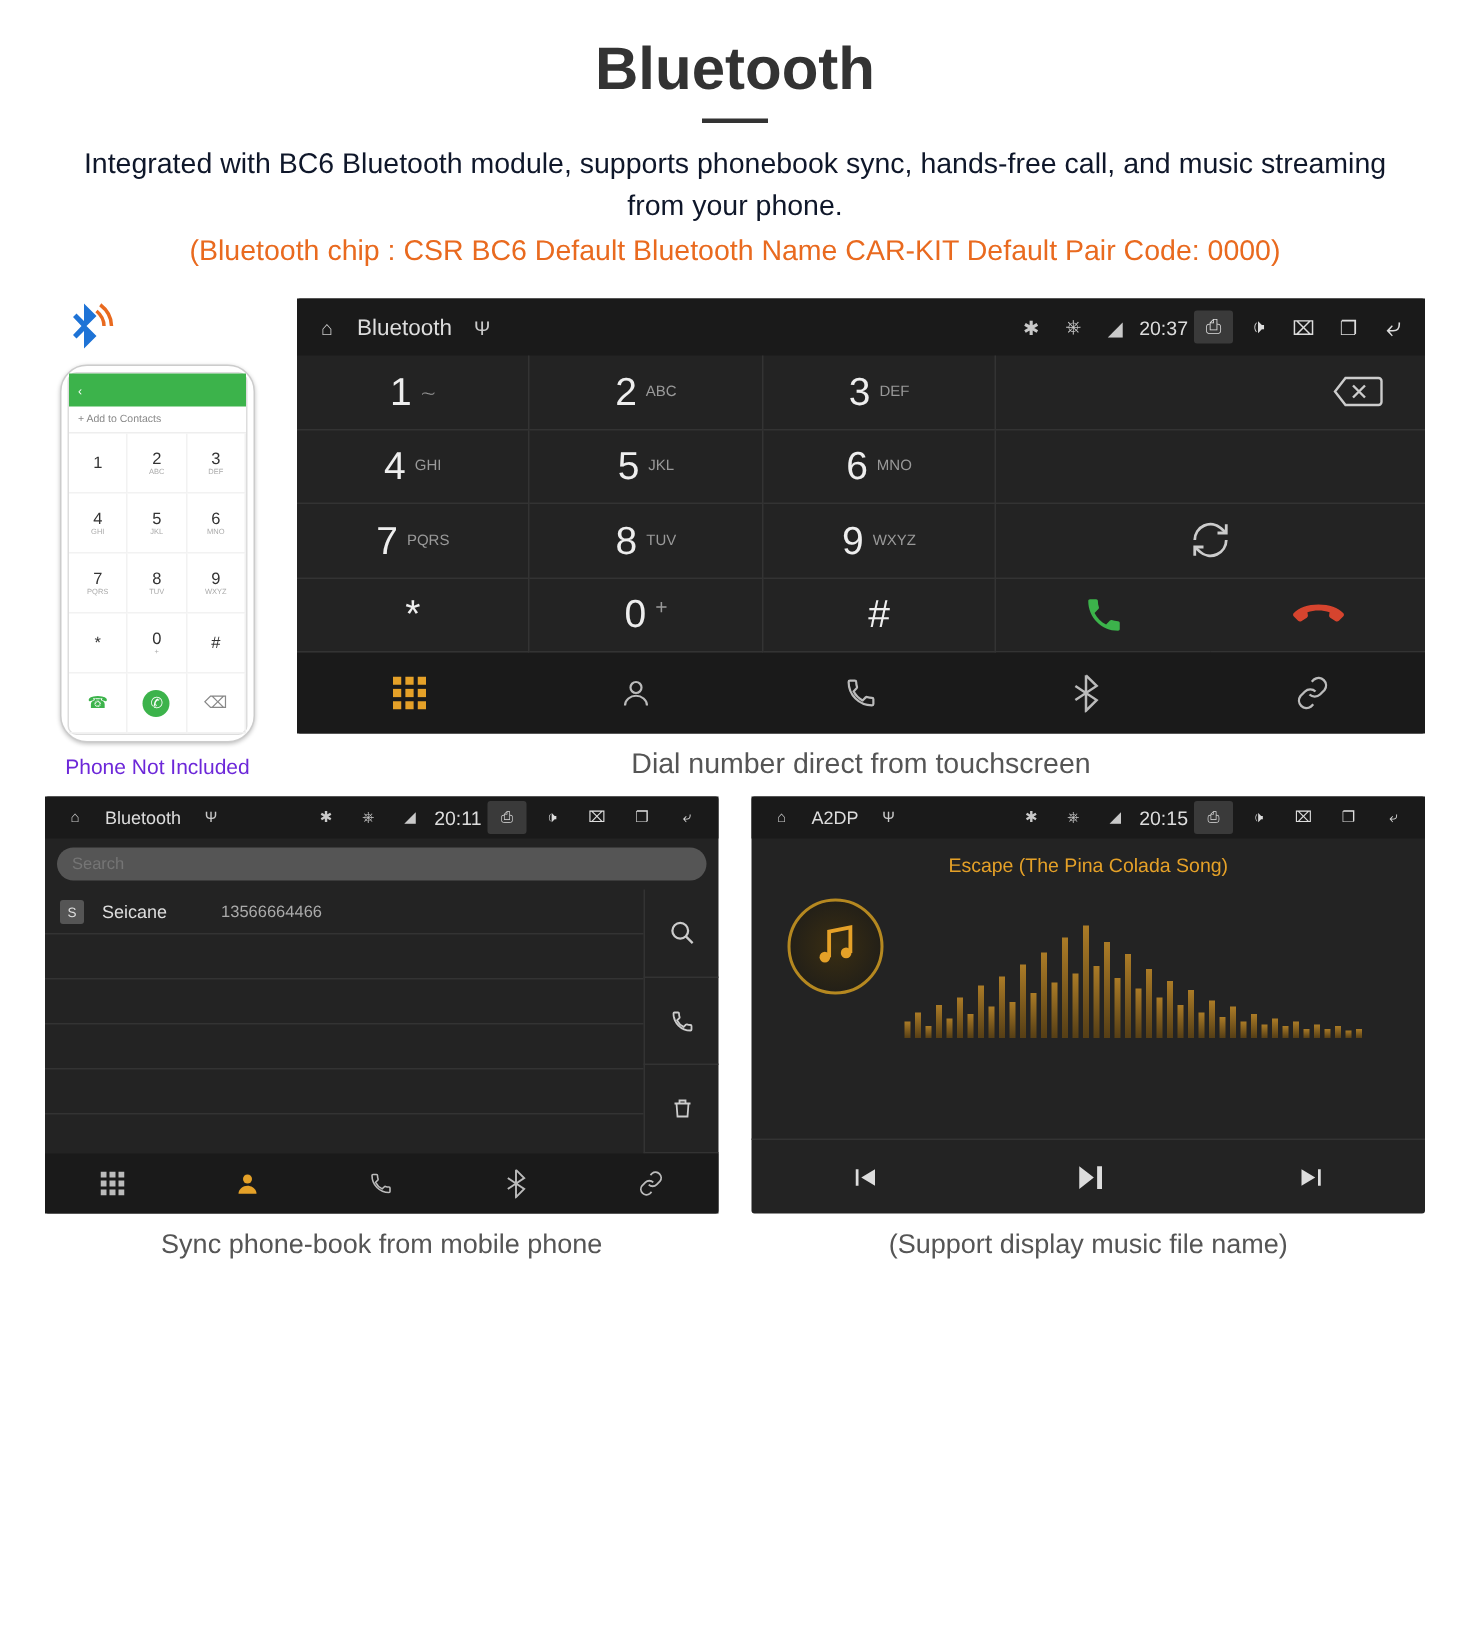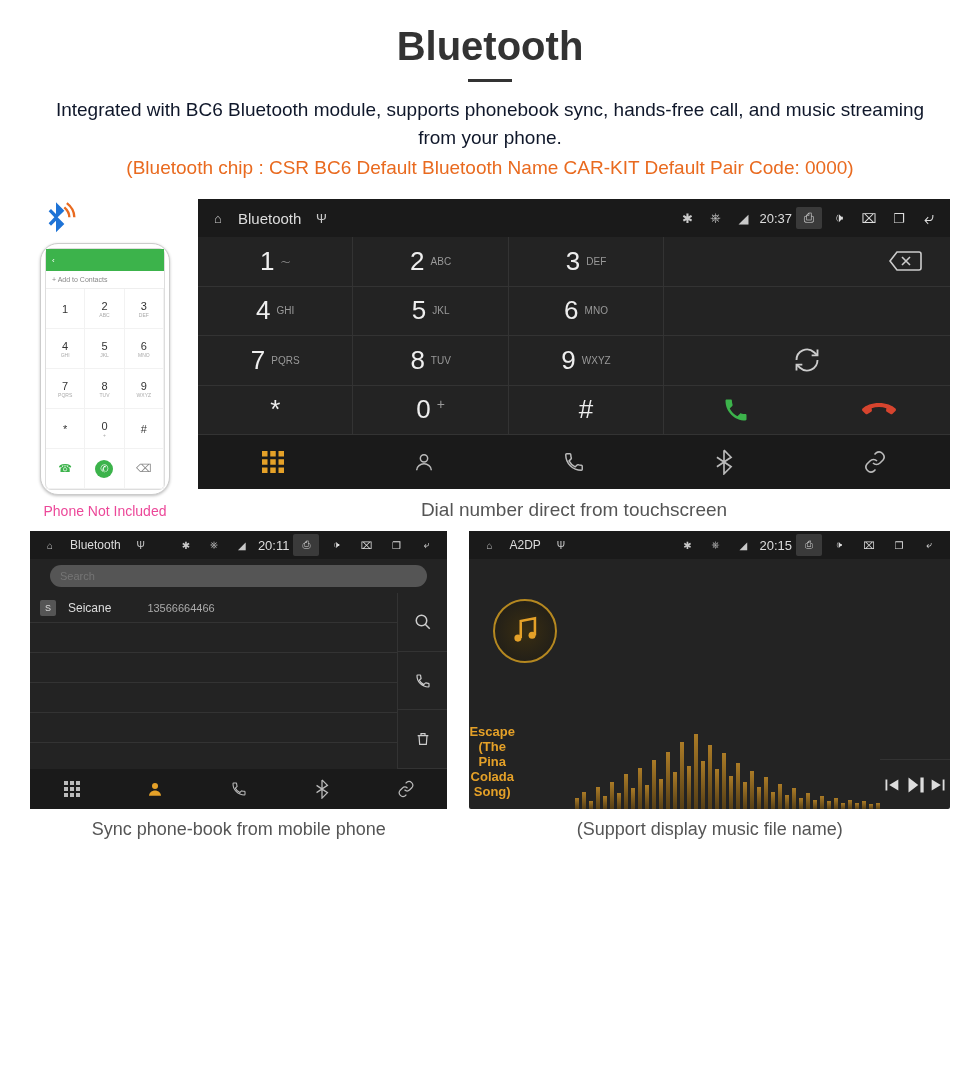--- a/index.html
+++ b/index.html
@@ -16,21 +16,21 @@
 .phone-col .bt-icon { align-self:flex-start; margin-left:6px; margin-bottom:4px; }
 .phone-device { width:130px; height:252px; background:#fff; border:1px solid #ccc; border-radius:18px; padding:4px; box-shadow:0 1px 3px rgba(0,0,0,.25); display:flex; flex-direction:column; }
 .phone-screen { flex:1; background:#fff; border:1px solid #ddd; border-radius:6px; display:flex; flex-direction:column; font-size:8px; }
 .phone-screen .top { height:22px; background:#3cb34b; display:flex; align-items:center; padding:0 6px; color:#fff; gap:4px; }
 .phone-screen .add { height:18px; font-size:7px; color:#888; display:flex; align-items:center; border-bottom:1px solid #eee; padding-left:6px; }
 .phone-keypad { flex:1; display:grid; grid-template-columns:repeat(3,1fr); }
 .phone-keypad div { display:flex; flex-direction:column; align-items:center; justify-content:center; font-size:11px; color:#333; border-right:1px solid #f2f2f2; border-bottom:1px solid #f2f2f2; }
 .phone-keypad div small { font-size:5px; color:#aaa; }
 .phone-keypad .call { color:#fff; }
 .phone-keypad .call span { width:18px; height:18px; background:#3cb34b; border-radius:50%; display:flex; align-items:center; justify-content:center; font-size:10px; }
-.phone-caption { font-size:14px; color:#ec4899; margin-top:8px; }
+.phone-caption { font-size:14px; color:#6d28d9; margin-top:8px; }
 
 .headunit { flex:1; background:#232323; border-radius:2px; height:370px; display:flex; flex-direction:column; color:#ddd; }
 .topbar { height:38px; background:#1a1a1a; display:flex; align-items:center; padding:0 8px; font-size:13px; gap:4px; }
 .topbar .icon { width:24px; text-align:center; opacity:.9; }
 .topbar .title { font-size:15px; font-weight:500; margin:0 4px; }
 .topbar .spacer { flex:1; }
 .topbar .time { font-size:13px; }
 .topbar .sq { width:26px; height:22px; display:flex; align-items:center; justify-content:center; border-radius:2px; }
 .topbar .sq.hi { background:#3a3a3a; }
 
@@ -52,31 +52,31 @@
 .caption.small { font-size:18px; }
 .caption .paren { display:block; }
 
 .row2 { display:flex; padding:6px 30px 0; gap:22px; }
 .panel { flex:1; display:flex; flex-direction:column; }
 .panel .unit { background:#232323; border-radius:2px; height:278px; display:flex; flex-direction:column; color:#ddd; }
 .panel .unit .topbar { height:28px; font-size:10px; }
 .panel .unit .topbar .title { font-size:12px; }
 .panel .unit .bottom-nav { height:40px; }
 
-.search-row { padding:6px 20px; display:flex; align-items:center; }
+.search-row { padding:6px 8px; display:flex; align-items:center; }
 .search-row input { flex:1; height:22px; background:#555; border:none; border-radius:12px; padding:0 10px; color:#ccc; font-size:11px; }
 .contacts-body { flex:1; display:flex; }
 .contact-list { flex:1; }
 .contact-row { height:30px; display:flex; align-items:center; padding:0 10px; font-size:12px; gap:12px; border-bottom:1px solid #333; }
 .contact-row .badge { width:16px; height:16px; background:#555; display:flex; align-items:center; justify-content:center; font-size:9px; border-radius:2px; }
 .contact-row .num { color:#aaa; margin-left:24px; font-size:11px; }
 .contact-actions { width:50px; display:flex; flex-direction:column; }
 .contact-actions div { flex:1; display:flex; align-items:center; justify-content:center; font-size:16px; border-bottom:1px solid #333; border-left:1px solid #333; }
 
-.music-body { flex:1; display:flex; flex-direction:row; align-items:flex-end; padding-top:10px; position:relative;font-weight:bold; }
+.music-body { flex:1; display:flex; flex-direction:column; align-items:center; padding-top:10px; position:relative; }
 .music-title { font-size:13px; color:#e5a128; margin-bottom:10px; text-align:center; }
 .music-icon { width:64px; height:64px; border-radius:50%; border:2px solid #b58820; display:flex; align-items:center; justify-content:center; position:absolute; left:24px; top:40px; background:radial-gradient(circle,#3a2e12,#1a1a1a); }
 .music-icon svg { fill:#e5a128; }
 .eq { display:flex; align-items:flex-end; gap:3px; height:80px; margin-top:18px; margin-left:60px; }
 .eq span { width:4px; background:linear-gradient(#e5a128,#6b4a10); opacity:.7; }
 .music-controls { height:50px; display:flex; width:100%; border-top:1px solid #333; margin-top:auto; }
 .music-controls div { flex:1; display:flex; align-items:center; justify-content:center; font-size:20px; color:#ddd; }
 
 svg { display:block; }
 </style>

